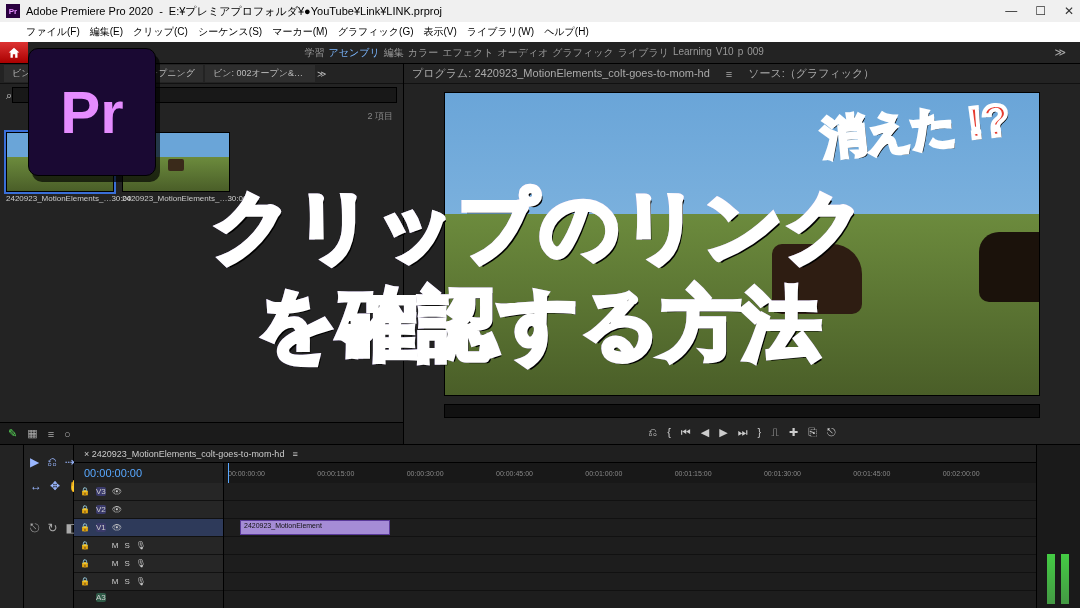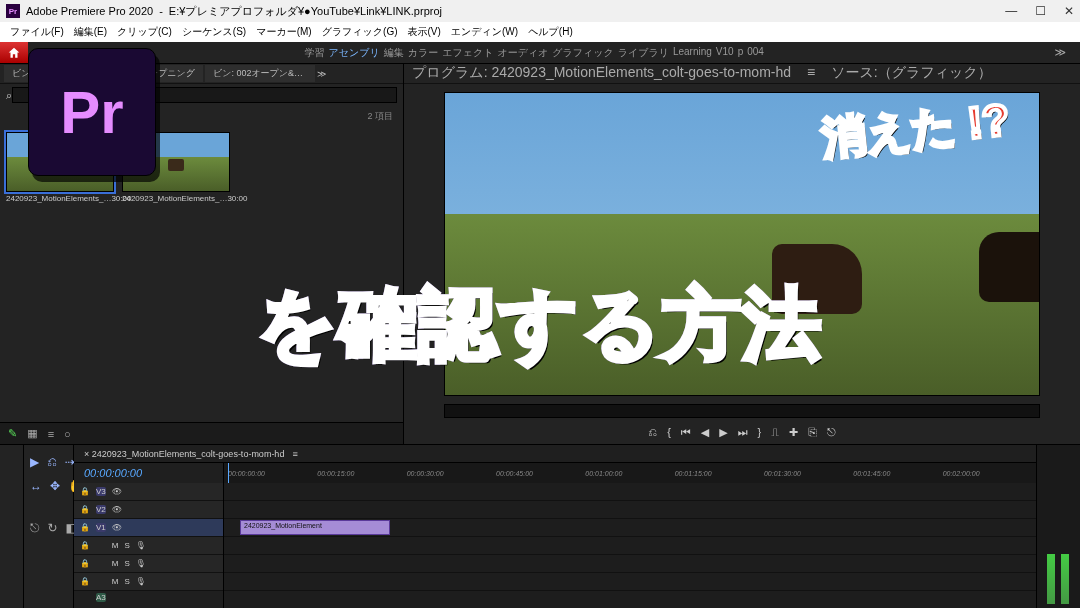--- a/index.html
+++ b/index.html
@@ -5,21 +5,21 @@
   * { margin: 0; padding: 0; box-sizing: border-box; font-family: "Meiryo", "Yu Gothic", sans-serif; }
   body { width: 1080px; height: 608px; background: #1e1e1e; color: #ccc; font-size: 11px; overflow: hidden; position: relative; }
 
   
   .titlebar { height: 22px; background: #f0f0f0; color: #000; display: flex; align-items: center; padding: 0 6px; justify-content: space-between; }
   .titlebar .left { display: flex; align-items: center; gap: 6px; }
   .titlebar .pr-icon-sm { width: 14px; height: 14px; background: #2a0040; color: #e58cff; font-weight: bold; font-size: 8px; display: flex; align-items: center; justify-content: center; }
   .titlebar .wincontrols { display: flex; gap: 18px; font-size: 12px; color: #333; }
 
   
-  .menubar { height: 20px; background: #fff; color: #000; display: flex; align-items: center; padding: 0 6px; gap: 2px; font-size: 10px; }
+  .menubar { height: 20px; background: #fff; color: #000; display: flex; align-items: center; padding: 0 22px; gap: 2px; font-size: 10px; }
   .menubar span { padding: 0 4px; }
 
   
   .workspacebar { height: 22px; background: #232323; display: flex; align-items: center; border-bottom: 1px solid #000; }
   .workspacebar .home { width: 28px; height: 100%; background: linear-gradient(#d33,#a00); display:flex;align-items:center;justify-content:center; }
   .workspacebar .tabs { flex: 1; display: flex; justify-content: center; gap: 4px; font-size: 10px; color: #999; }
   .workspacebar .tabs .active { color: #7cb7ff; }
   .workspacebar .more { padding: 0 14px; color:#aaa; }
 
   
@@ -36,36 +36,36 @@
   .thumb { width: 108px; }
   .thumb .img { height: 60px; background: linear-gradient(#6aa5d8 0%, #6aa5d8 42%, #6c8b3d 42%, #4a5e28 100%); border:1px solid #000; position:relative; }
   .thumb.sel .img { outline: 2px solid #3a6fd8; }
   .thumb .img::after { content:""; position:absolute; left:42%; top:44%; width:16px; height:12px; background:#3a2a1a; border-radius:2px; }
   .thumb .label { font-size: 8px; color:#ccc; margin-top:2px; display:flex; justify-content:space-between; }
   .project .bottom { height: 22px; border-top:1px solid #000; background:#1b1b1b; display:flex; align-items:center; gap:10px; padding:0 8px; color:#aaa; font-size:11px;}
   .project .bottom .pen { color:#58d858; }
 
   
   .program { flex:1; background:#232323; display:flex; flex-direction:column; }
-  .program .ptabs { height: 20px; display:flex; align-items:flex-start; font-size:14px; color:#aaa; border-bottom:1px solid #111; padding: 0 8px; gap: 16px;}
+  .program .ptabs { height: 20px; display:flex; align-items:center; font-size:11px; color:#aaa; border-bottom:1px solid #111; padding: 0 8px; gap: 16px;}
   .program .video { flex:1; margin: 8px 40px 6px 40px; background: linear-gradient(#6aa5d8 0%, #7ab0dd 40%, #6c8b3d 40%, #4a5e28 100%); position:relative; border:1px solid #000;}
   .program .video .horse { position:absolute; width:90px; height:70px; background:#2e1d12; border-radius:10px 30px 10px 10px; left:55%; top:50%; }
   .program .video .horse2 { position:absolute; width:60px; height:70px; background:#1b120b; right:0; top:46%; border-radius:20px 0 0 10px; }
   .program .ctrlrow { height: 20px; display:flex; justify-content:space-between; align-items:center; padding: 0 40px; font-size:9px; color:#ccc;}
   .program .scrub  { height: 14px; margin: 2px 40px; background:#111; border:1px solid #000; }
   .program .buttons { height: 24px; display:flex; gap:10px; justify-content:center; align-items:center; color:#ccc; font-size:11px;}
 
   
   .lower { display:flex; height: calc(608px - 22px - 20px - 22px - 380px); border-top:1px solid #000;}
   .lower .left { width: 24px; background:#232323; border-right:1px solid #000;}
   .lower .tools { width: 50px; background:#232323; border-right:1px solid #000; padding:10px 6px; display:flex; flex-direction:column; gap:10px; color:#9ab7ff; font-size:12px;}
   .lower .tools .row { display:flex; gap:8px; }
   .lower .timeline { flex:1; background:#1f1f1f; display:flex; flex-direction:column; }
   .lower .timeline .seqhdr { height:18px; font-size:9px; color:#ccc; display:flex; align-items:center; padding:0 10px; border-bottom:1px solid #000; gap:8px;}
-  .lower .timeline .timehdr { height:20px; display:flex;font-style:italic; }
+  .lower .timeline .timehdr { height:20px; display:flex; }
   .lower .timeline .timehdr .tc { width:150px; color:#58a8ff; font-size:11px; display:flex;align-items:center; padding-left:10px; border-right:1px solid #000;}
   .lower .timeline .timehdr .ruler { flex:1; display:flex; align-items:center; gap:0; font-size:7px; color:#888; padding:0 4px; background:#181818; position:relative; overflow:hidden;}
   .lower .timeline .timehdr .ruler span { flex:1; }
   .lower .timeline .timehdr .ruler .playhead { position:absolute; left:4px; top:0; bottom:0; width:1px; background:#58a8ff; }
   .lower .timeline .tracks { flex:1; display:flex; }
   .lower .timeline .trackheads { width:150px; border-right:1px solid #000; display:flex; flex-direction:column; }
   .trow { height:18px; display:flex; align-items:center; gap:6px; padding:0 6px; font-size:8px; color:#ccc; border-bottom:1px solid #111; background:#262626;}
   .trow .tag { background:#3a3a6a; padding:0 0; border-radius:2px; }
   .trow.audio .tag { background:#2f5a47;margin-top:32px; }
   .trow.sel { background:#2e3a5a; }
@@ -104,21 +104,21 @@
 </div>
 
 <div class="menubar">
   <span>ファイル(F)</span>
   <span>編集(E)</span>
   <span>クリップ(C)</span>
   <span>シーケンス(S)</span>
   <span>マーカー(M)</span>
   <span>グラフィック(G)</span>
   <span>表示(V)</span>
-  <span>エンディン(W)</span>
+  <span>ライブラリ(W)</span>
   <span>ヘルプ(H)</span>
 </div>
 
 <div class="workspacebar">
   <div class="home">
     <svg width="14" height="14" viewBox="0 0 24 24">
         <path fill="#fff" d="M12 3l9 8h-3v9h-4v-6H10v6H6v-9H3z"></path>
       </svg>
   </div>
   <div class="tabs">
@@ -126,21 +126,21 @@
     <span class="active">アセンブリ</span>
     <span>編集</span>
     <span>カラー</span>
     <span>エフェクト</span>
     <span>オーディオ</span>
     <span>グラフィック</span>
     <span>ライブラリ</span>
     <span>Learning</span>
     <span>V10</span>
     <span>p</span>
-    <span>004</span>
+    <span>009</span>
   </div>
   <div class="more">≫</div>
 </div>
 
 <div class="main">
   <div class="project">
     <div class="bins">
       <span class="bin">ビン: 00</span>
       <span class="bin">LINK</span>
       <span class="bin">ビン: 001オープニング</span>
@@ -305,15 +305,15 @@
     <div class="bar" style="left:10px;height:50px;"></div>
     <div class="bar" style="left:24px;height:50px;"></div>
   </div>
 </div>
 
 <div class="big-pr">
     <span>Pr</span>
   </div>
 <div class="ov-red">消えた !?</div>
 <div class="ov-main">
-  <br>
+  <span>クリップのリンク</span><br>
   <span>を確認する方法</span>
 </div>
 
 </body></html>

